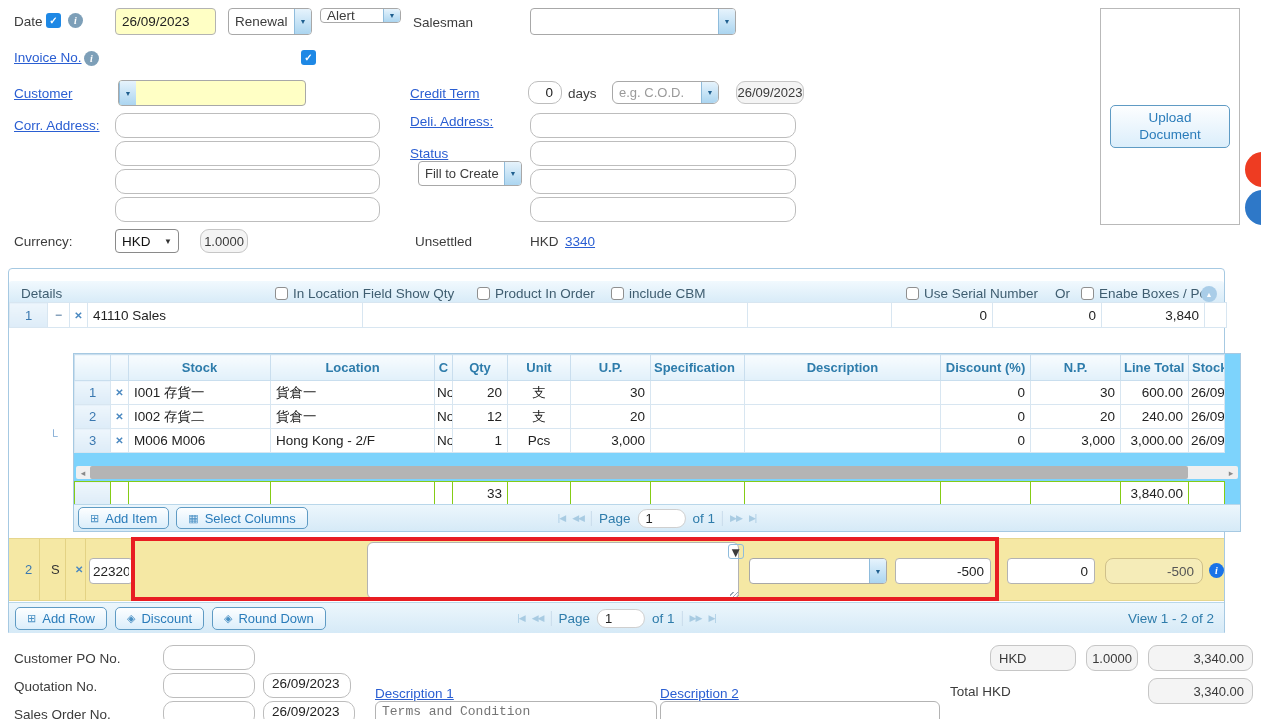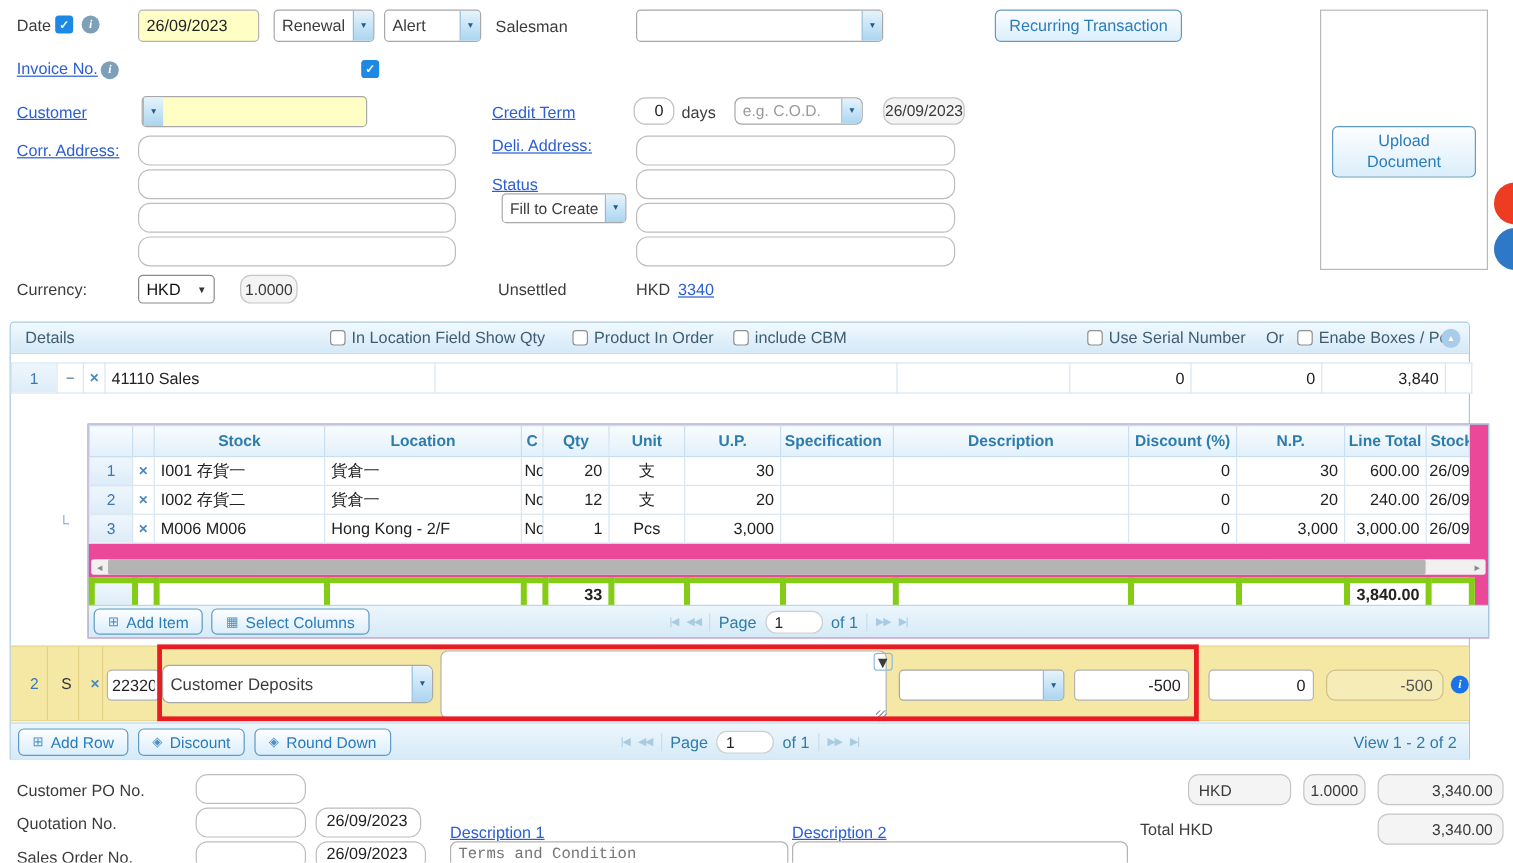--- a/index.html
+++ b/index.html
@@ -35,43 +35,43 @@
 .cb{display:inline-block;width:13px;height:13px;background:#fff;border:1px solid #8f8f8f;border-radius:3px;flex:0 0 13px;cursor:pointer}
 .cbc{display:inline-flex;align-items:center;justify-content:center;width:15px;height:15px;background:#1e88e5;
   border-radius:3px;color:#fff;font-size:10px;font-weight:bold;cursor:pointer}
 .info{display:inline-flex;align-items:center;justify-content:center;width:15px;height:15px;border-radius:50%;
   background:#7d9fb8;color:#fff;font-size:10px;font-weight:bold;font-family:"Liberation Serif",serif;font-style:italic;cursor:pointer}
 .info.hdr{background:#2e7cab}
 .info.bright{background:#1a73e8}
 
 .panel{position:absolute;left:8px;top:268px;width:1217px;height:365px;border:1px solid #a6c9e2;
   border-radius:4px 4px 0 0;background:#fff}
-.dbar{position:absolute;left:0;top:0;width:100%;height:26px;border-radius:3px 3px 0 0;
+.dbar{position:absolute;left:0;top:12px;width:100%;height:26px;border-radius:3px 3px 0 0;
   background:linear-gradient(#f1f9fe,#d4e9f7);border-bottom:1px solid #c3dcee;color:#3f5d70;font-size:13.5px}
 .cbl{position:absolute;top:5px;display:flex;align-items:center;gap:5px;white-space:nowrap;color:#3f5d70}
 .collapse{position:absolute;right:7px;top:5px;width:16px;height:16px;border-radius:50%;background:#a9cde8;
   color:#fff;display:flex;align-items:center;justify-content:center;font-size:7px;cursor:pointer}
 
 table.grid{border-collapse:collapse;table-layout:fixed;background:#fff}
 .grid th{background:linear-gradient(#f8fcfe,#e1f0fa);color:#2e7cab;font-weight:bold;font-size:13px;
   border:1px solid #c9deee;height:25px;overflow:hidden;white-space:nowrap;padding:0 3px}
 .grid td{border:1px solid #d8e6f1;font-size:13.5px;color:#222;height:25px;padding:0 5px;overflow:hidden;white-space:nowrap}
 .grid td.numc{background:linear-gradient(#eef6fc,#ddecf8);color:#3a78b0;text-align:center;font-size:13px}
 .grid td.icn{color:#4a88c0;text-align:center;font-weight:bold;font-size:10px;cursor:pointer;padding:0}
 .grid td.r{text-align:right}
 .grid td.cen{text-align:center}
 .grid th.u{cursor:pointer}
 
-.subwrap{position:absolute;left:64px;top:84px;width:1168px;height:179px;border:1px solid #a6c9e2;background:#ec4899}
+.subwrap{position:absolute;left:64px;top:84px;width:1168px;height:179px;border:1px solid #a6c9e2;background:#7dd3fc}
 .subwrap table{position:absolute;left:0;top:0}
 .subwrap .grid td{height:24px}
 .hscroll{position:absolute;left:2px;top:112px;width:1162px;height:13px;background:#f0f0f0;border-radius:2px}
 .hscroll .sarr{position:absolute;top:0;width:14px;height:13px;display:flex;align-items:center;justify-content:center;color:#8a8a8a;font-size:9px;cursor:pointer}
 .hscroll .thumb{position:absolute;left:14px;top:0;width:1098px;height:13px;background:#b4b4b4;border-radius:2px;cursor:pointer}
-.totals td{border:5px solid #84cc16;font-weight:bold}
+.totals td{border:1px solid #84cc16;font-weight:normal}
 .subbar{position:absolute;left:0;bottom:0;width:100%;height:27px;background:linear-gradient(#ecf6fc,#d6eaf7);
   border-top:1px solid #b9d7ea;display:flex;align-items:center;padding:0 4px;gap:7px}
 
 .pager{display:flex;align-items:center;gap:7px;color:#2e7cab;font-size:13.5px}
 .pgi{color:#a8cbe2;font-size:9px;letter-spacing:-1px;cursor:pointer;white-space:nowrap}
 .pager input{width:48px;height:19px;border:1px solid #cfcfcf;border-radius:9px;padding:0 7px;font-size:13px;background:#fff}
 .psep{width:1px;height:15px;background:#c9dcea}
 .pager.centered{position:absolute;left:50%;transform:translateX(-50%)}
 
 .row2{position:absolute;left:0;top:269px;width:100%;height:63px;background:var(--row-yellow,#f5e8a4);
@@ -105,30 +105,29 @@
   <span class="abs cbc" style="left:46px;top:13px">
       <span>✓</span>
     </span>
   <span class="abs info" style="left:68px;top:13px">i</span>
   <input class="abs tb yellow" style="left: 115px; top: 8px; width: 101px; height: 27px;" readonly="" value="26/09/2023">
 
   <div class="combo" style="left:228px;top:8px;width:84px;height:27px">
     <span class="cval">Renewal</span>
     <span class="carr">▼</span>
   </div>
-  <div class="combo" style="left:320px;top:8px;width:81px;height:27px">
+  <div class="combo" style="left:320px;top:8px;width:81px;height:15px">
     <span class="cval">Alert</span>
     <span class="carr">▼</span>
   </div>
   <span class="abs label" style="left:413px;top:15px">Salesman</span>
   <div class="combo" style="left:530px;top:8px;width:206px;height:27px">
     <span class="cval"></span>
     <span class="carr">▼</span>
   </div>
-  <button class="abs btn" style="left:829px;top:8px;height:27px">Recurring Transaction</button>
 
   <a class="abs link" style="left:14px;top:50px">Invoice No.</a>
   <span class="abs info" style="left:84px;top:51px">i</span>
   <span class="abs cbc" style="left:301px;top:50px">
       <span>✓</span>
     </span>
 
   <a class="abs link" style="left:14px;top:86px">Customer</a>
   <div class="combo yellow" style="left:118px;top:80px;width:188px;height:26px">
     <span class="carr">▼</span>
@@ -389,24 +388,20 @@
     </div>
 
     <div class="row2">
       <span class="gsep" style="left:30px"></span>
         <span class="gsep" style="left:56px"></span>
         <span class="gsep" style="left:76px"></span>
       <span class="rlab" style="left:16px;top:23px">2</span>
       <span class="rlab" style="left:42px;top:23px;color:#333">S</span>
       <span class="rlab" style="left:66px;top:25px;font-size:10px;font-weight:bold;color:#4a88c0;cursor:pointer">✕</span>
       <input class="tb abs" style="left: 80px; top: 19px; width: 44px; height: 26px; padding: 2px 3px;" readonly="" value="22320">
-      <div class="combo" style="left:126px;top:15px;width:226px;height:32px;border-radius:6px">
-        <span class="cval" style="font-size:14px">Customer Deposits</span>
-        <span class="carr">▼</span>
-      </div>
       <textarea class="tb abs" style="left: 358px; top: 3px; width: 372px; height: 57px; border-radius: 6px;"></textarea>
       <span class="resz" style="left:721px;top:53px"></span>
       <span class="carr abs" style="left:719px;top:5px;width:16px;height:15px;border:1px solid #8fbcdc;border-radius:3px">▼</span>
       <div class="combo" style="left:740px;top:19px;width:138px;height:26px">
         <span class="cval"></span>
         <span class="carr">▼</span>
       </div>
       <input class="tb abs" style="left: 886px; top: 19px; width: 96px; height: 26px; text-align: right;" readonly="" value="-500">
       <input class="tb abs" style="left: 998px; top: 19px; width: 88px; height: 26px; text-align: right;" readonly="" value="0">
       <div class="netdis" style="left:1096px;top:19px;width:98px;height:26px">-500</div>

